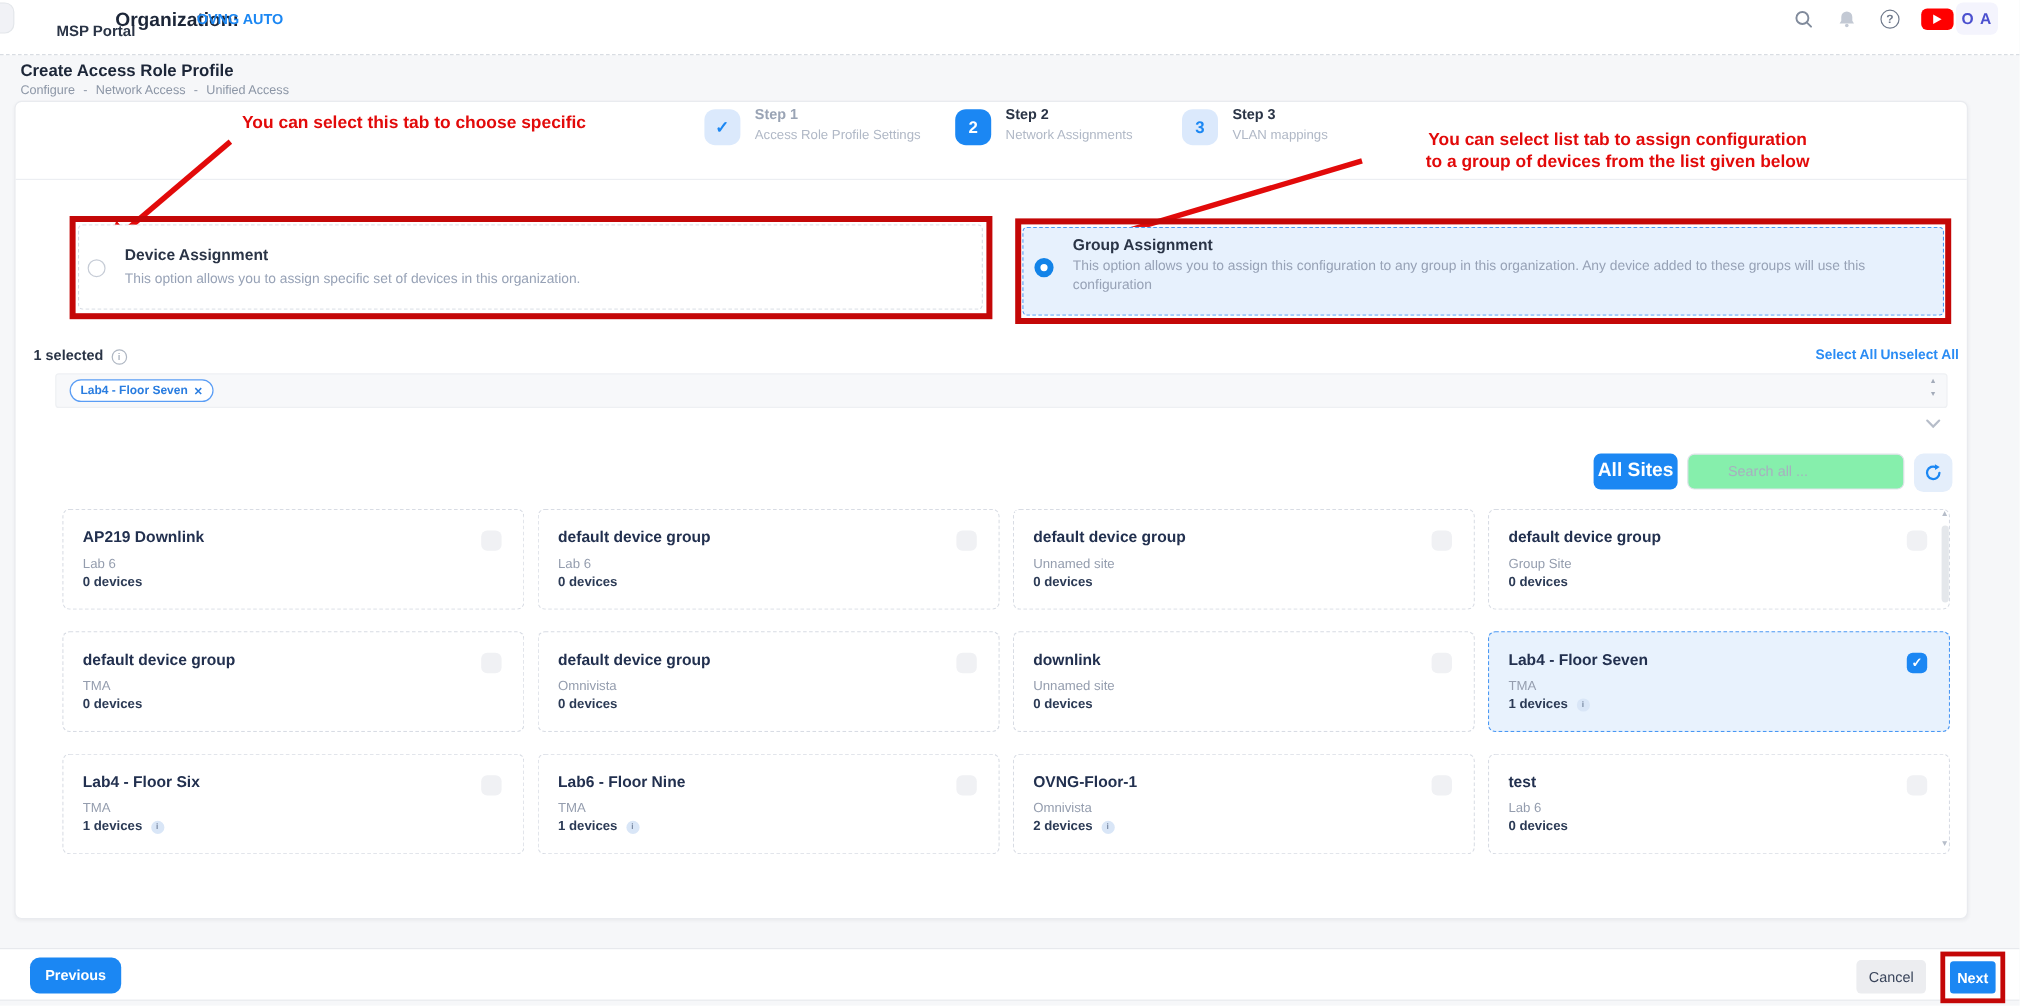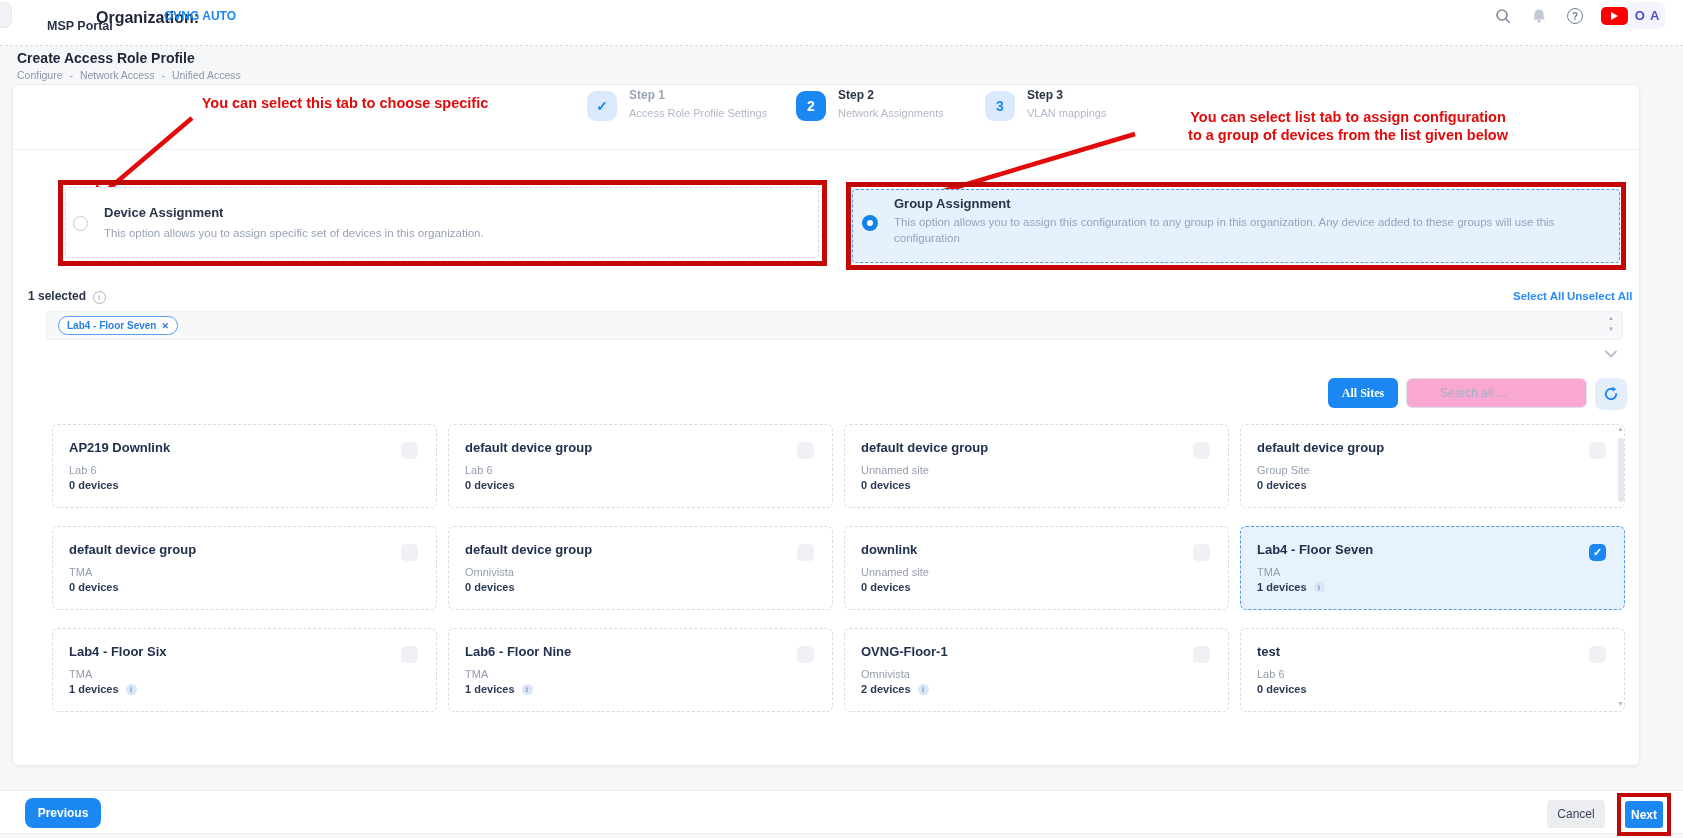--- a/index.html
+++ b/index.html
@@ -53,22 +53,22 @@
   
   .count-label { left:28px; top:289px; font-size:12px; font-weight:600; color:#2a3446; }
   .info-dot { display:inline-flex; width:13px; height:13px; border:1.3px solid #aeb6c2; border-radius:50%; color:#aeb6c2; font-size:8px; font-weight:700; align-items:center; justify-content:center; font-style:normal; }
   .sel-links { top:290px; font-size:11.5px; font-weight:600; color:#2a8cf4; }
   .chip-bar { left:46px; top:311px; width:1577px; height:29px; background:#f7f8fa; border:1px solid #eef0f3; border-radius:3px; }
   .chip { left:58px; top:316px; height:19px; background:#fff; border:1px solid #5a9df5; border-radius:10px; display:flex; align-items:center; padding:0 8px; font-size:10px; font-weight:700; color:#2a7de0; }
   .chip .x { margin-left:5px; font-size:9px; }
   .spin { left:1604px; width:14px; text-align:center; font-size:6px; color:#a3abb9; line-height:8px; }
 
   
-  .btn-allsites { left:1328px; top:378px; width:70px; height:30px; background:#1b87f3; color:#fff; border:none; border-radius:6px; font-size:12px; font-weight:700; font-family:Liberation Serif, serif; }
-  .search-box { left:1406px; top:378px; width:181px; height:30px; background:#f9a8d4; border:1px solid #dfe3e9; border-radius:6px; display:flex; align-items:center; padding:0 26px; gap:7px; }
+  .btn-allsites { left:1328px; top:378px; width:70px; height:30px; background:#1b87f3; color:#fff; border:none; border-radius:6px; font-size:16px; font-weight:700; font-family:Liberation Sans, sans-serif; }
+  .search-box { left:1406px; top:378px; width:181px; height:30px; background:#86efac; border:1px solid #dfe3e9; border-radius:6px; display:flex; align-items:center; padding:0 26px; gap:7px; }
   .search-box input { border:none; outline:none; width:130px; font-size:12px; color:#5a6578; font-family:inherit; background:transparent; }
   .search-box input::placeholder { color:#a7b0bf; }
   .btn-refresh { left:1595px; top:378px; width:32px; height:32px; background:#e4eefb; border:none; border-radius:8px; display:flex; align-items:center; justify-content:center; }
 
   
   .grid { left:52px; top:424px; width:1573px; display:grid; grid-template-columns:repeat(4,385px); grid-column-gap:11px; grid-row-gap:18px; }
   .card { position:relative; height:84px; background:#fff; border:1px dashed #d8dce4; border-radius:6px; padding:15px 16px 0 16px; }
   .card.sel { background:#e8f2fd; border:1px dashed #4a98f4; }
   .card-title { font-size:13px; font-weight:700; color:#22304f; }
   .card-site { font-size:11px; color:#949dae; margin-top:9px; }

